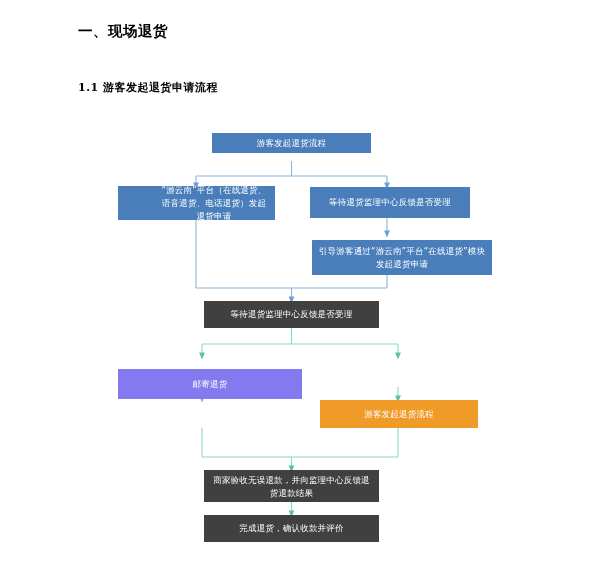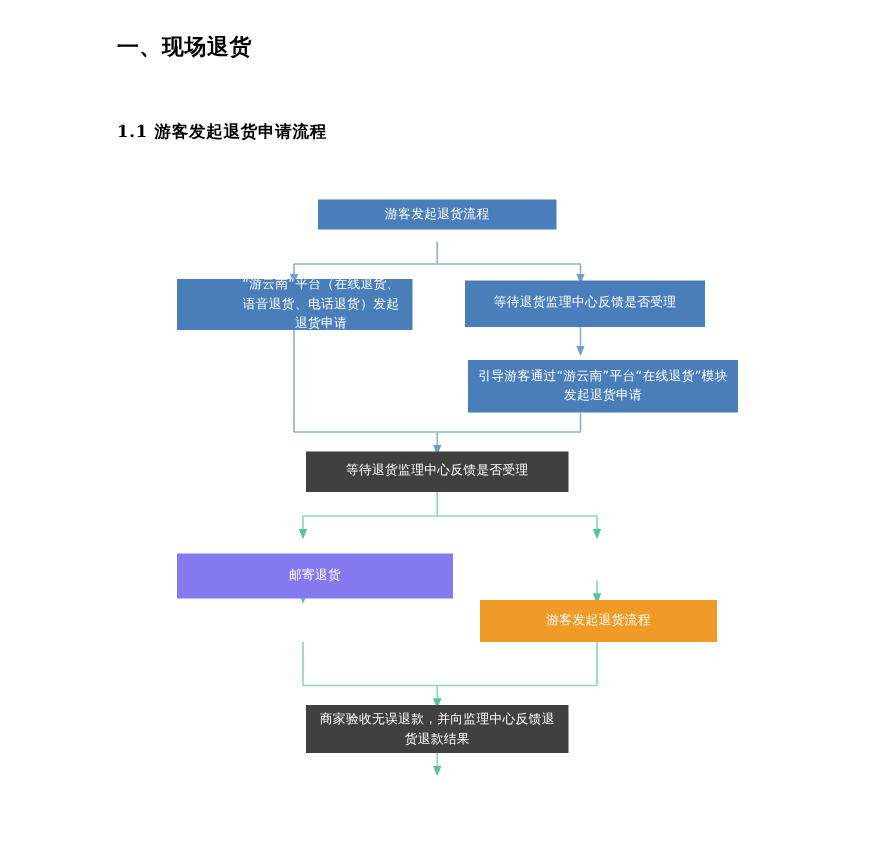--- a/index.html
+++ b/index.html
@@ -160,14 +160,17 @@
 
 
   <div class="node node-orange" style="left:320px; top:400px; width:158px; height:28px;">
     <span>游客发起退货流程</span>
   </div>
 
   <div class="node node-green" style="left:204px; top:470px; width:175px; height:32px;align-items:flex-end;">
     <span>商家验收无误退款，并向监理中心反馈退货退款结果</span>
   </div>
 
+  <div class="node node-green" style="left:204px; top:515px; width:175px; height:27px;">
+    <span>完成退货，确认收款并评价</span>
+  </div>
 
 </div>
 
 </body></html>

